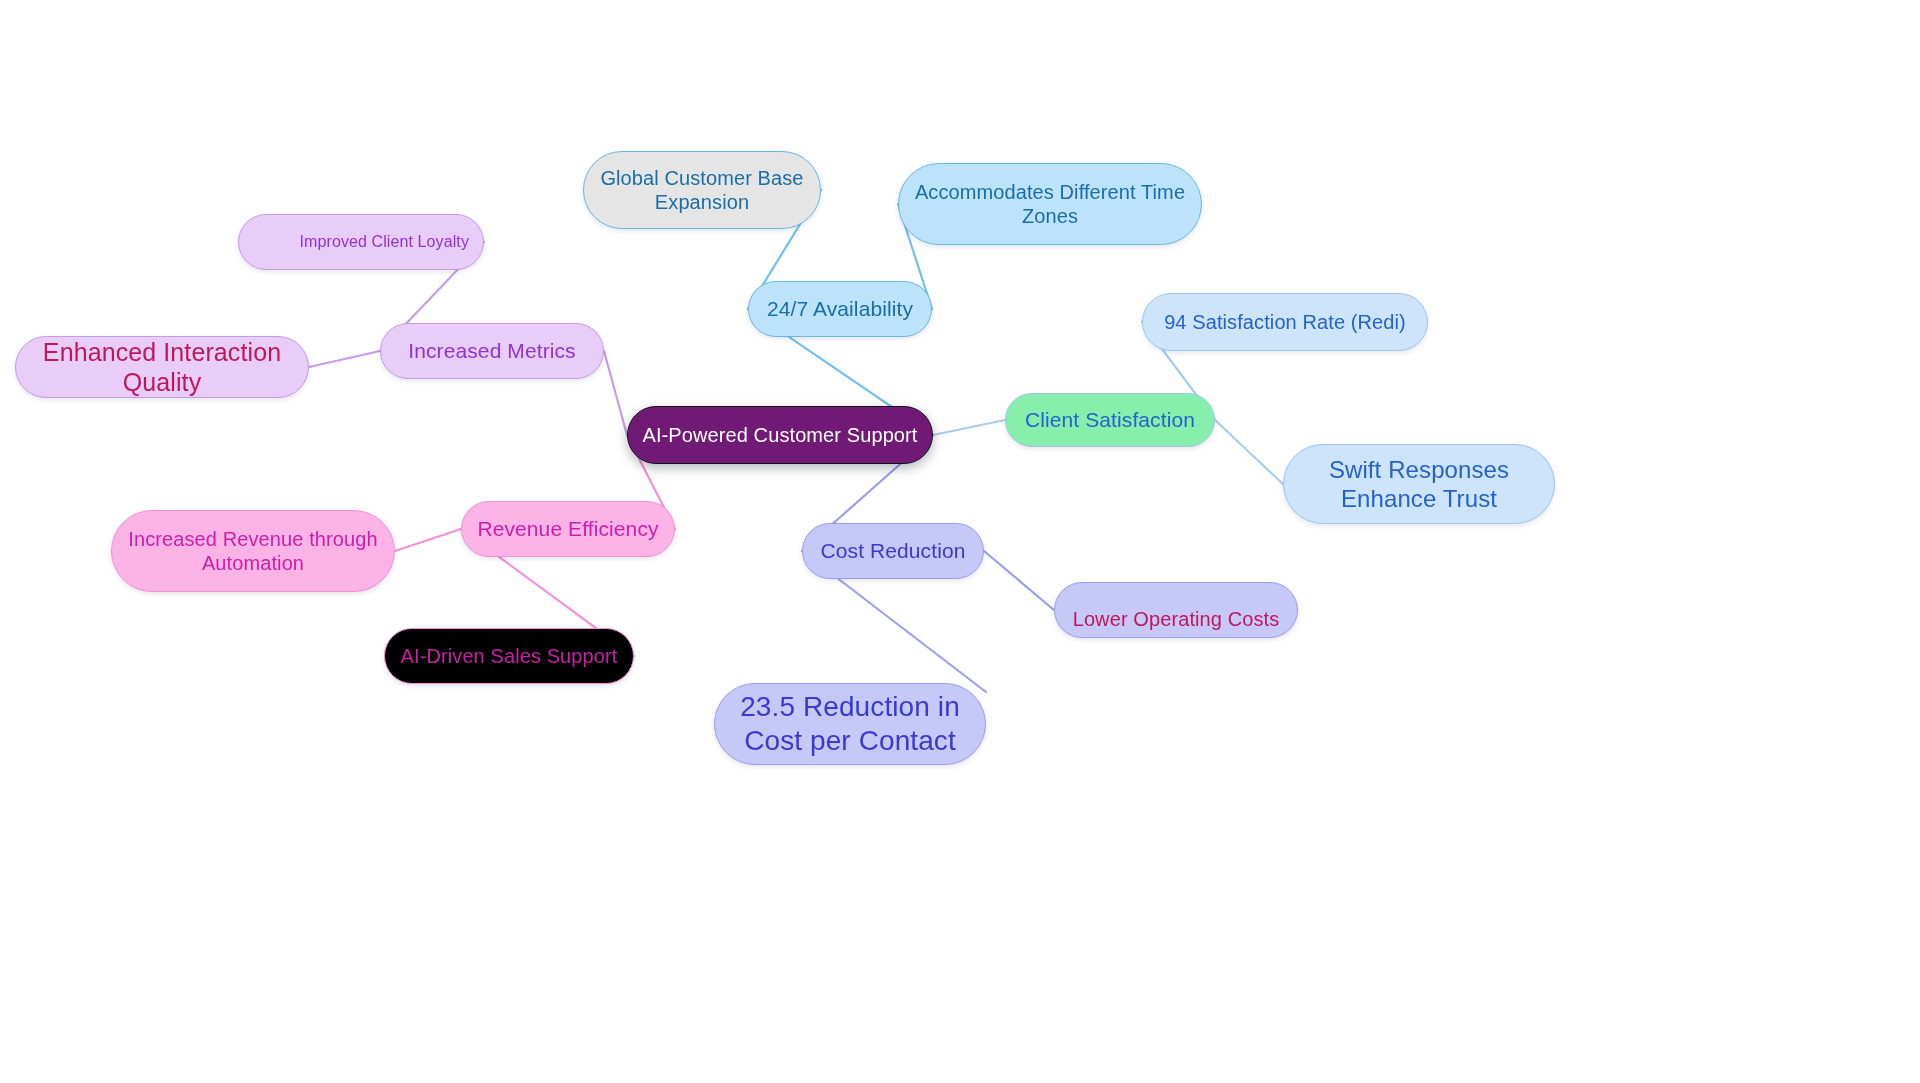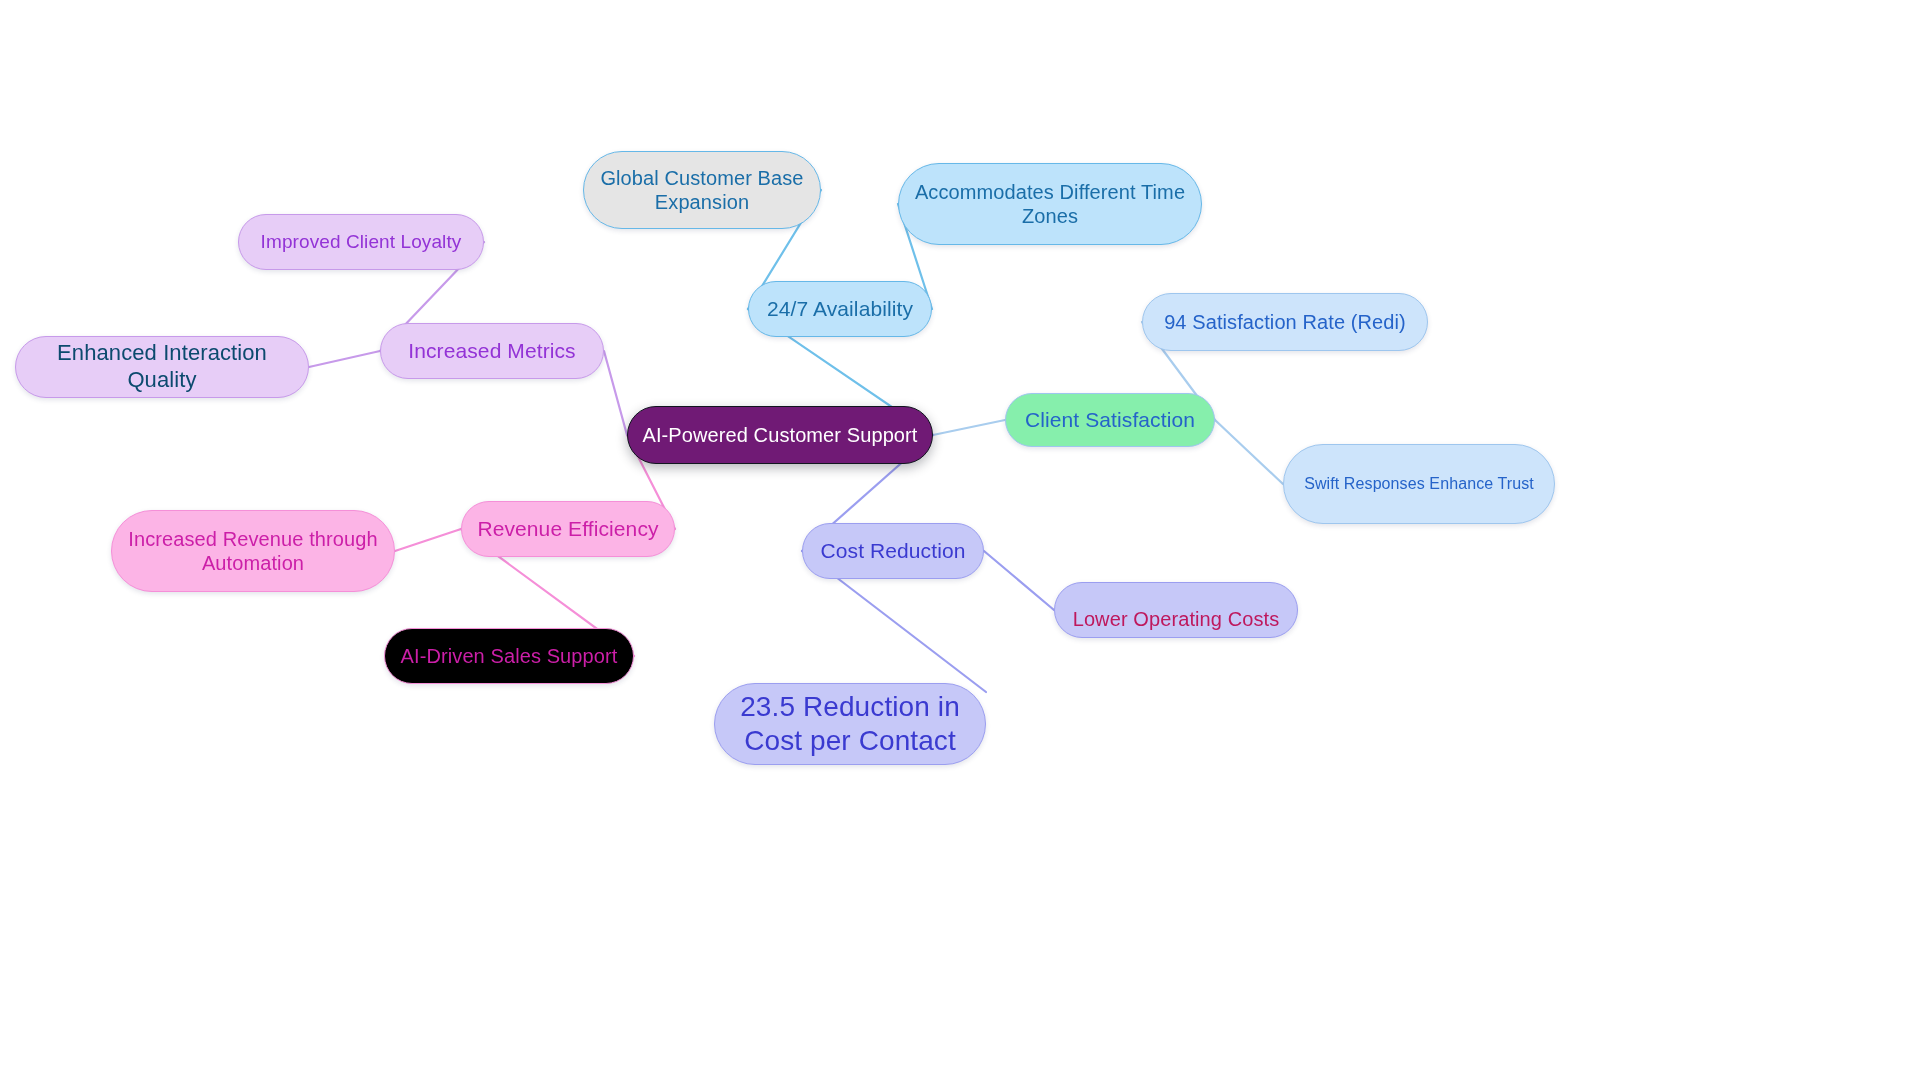--- a/index.html
+++ b/index.html
@@ -60,21 +60,21 @@
       </div>
       <div class="node" style="left: 898px; top: 163px; width: 304px; height: 82px; background: rgb(189, 227, 251); border-color: rgb(102, 184, 232); color: rgb(26, 110, 168); font-size: 20px;">
         <span>Accommodates Different Time Zones</span>
       </div>
       <div class="node" style="left: 1005px; top: 393px; width: 210px; height: 54px; background: #86efac; border-color: rgb(158, 198, 238); color: rgb(37, 99, 201); font-size: 21px; justify-content: flex-end;">
         <span>Client Satisfaction</span>
       </div>
       <div class="node" style="left: 1142px; top: 293px; width: 286px; height: 58px; background: rgb(205, 228, 251); border-color: rgb(158, 198, 238); color: rgb(37, 99, 201); font-size: 20px;">
         <span>94 Satisfaction Rate (Redi)</span>
       </div>
-      <div class="node" style="left: 1283px; top: 444px; width: 272px; height: 80px; background: rgb(205, 228, 251); border-color: rgb(158, 198, 238); color: rgb(37, 99, 201); font-size: 16px;">
+      <div class="node" style="left: 1283px; top: 444px; width: 272px; height: 80px; background: rgb(205, 228, 251); border-color: rgb(158, 198, 238); color: rgb(37, 99, 201); font-size: 24px;">
         <span>Swift Responses Enhance Trust</span>
       </div>
       <div class="node" style="left: 802px; top: 523px; width: 182px; height: 56px; background: rgb(198, 200, 248); border-color: rgb(155, 158, 240); color: rgb(58, 58, 208); font-size: 21px; justify-content: flex-end;">
         <span>Cost Reduction</span>
       </div>
       <div class="node" style="left: 1054px; top: 582px; width: 244px; height: 56px; background: rgb(198, 200, 248); border-color: rgb(155, 158, 240); color: #be185d; font-size: 20px; align-items: flex-end;">
         <span>Lower Operating Costs</span>
       </div>
       <div class="node" style="left: 714px; top: 651px; width: 272px; height: 82px; background: rgb(198, 200, 248); border-color: rgb(155, 158, 240); color: rgb(58, 58, 208); font-size: 28px; margin-top: 32px;">
         <span>23.5 Reduction in Cost per Contact</span>
@@ -84,20 +84,20 @@
       </div>
       <div class="node" style="left: 111px; top: 510px; width: 284px; height: 82px; background: rgb(252, 180, 230); border-color: rgb(245, 143, 216); color: rgb(204, 31, 168); font-size: 20px;">
         <span>Increased Revenue through Automation</span>
       </div>
       <div class="node" style="left: 384px; top: 628px; width: 250px; height: 56px; background: #000000; border-color: rgb(245, 143, 216); color: rgb(204, 31, 168); font-size: 20px;">
         <span>AI-Driven Sales Support</span>
       </div>
       <div class="node" style="left: 380px; top: 323px; width: 224px; height: 56px; background: rgb(231, 205, 247); border-color: rgb(199, 154, 234); color: rgb(147, 51, 214); font-size: 21px;">
         <span>Increased Metrics</span>
       </div>
-      <div class="node" style="left: 238px; top: 214px; width: 246px; height: 56px; background: rgb(231, 205, 247); border-color: rgb(199, 154, 234); color: rgb(147, 51, 214); font-size: 19px;">
+      <div class="node" style="left: 238px; top: 214px; width: 246px; height: 56px; background: rgb(231, 205, 247); border-color: rgb(199, 154, 234); color: rgb(147, 51, 214); font-size: 16px; text-align: right;">
         <span>Improved Client Loyalty</span>
       </div>
-      <div class="node" style="left: 15px; top: 336px; width: 294px; height: 62px; background: rgb(231, 205, 247); border-color: rgb(199, 154, 234); color: #0c4a6e; font-size: 22px;">
+      <div class="node" style="left: 15px; top: 336px; width: 294px; height: 62px; background: rgb(231, 205, 247); border-color: rgb(199, 154, 234); color: #be185d; font-size: 25px;">
         <span>Enhanced Interaction Quality</span>
       </div>
     </div>
 </div>
 
 </body></html>

